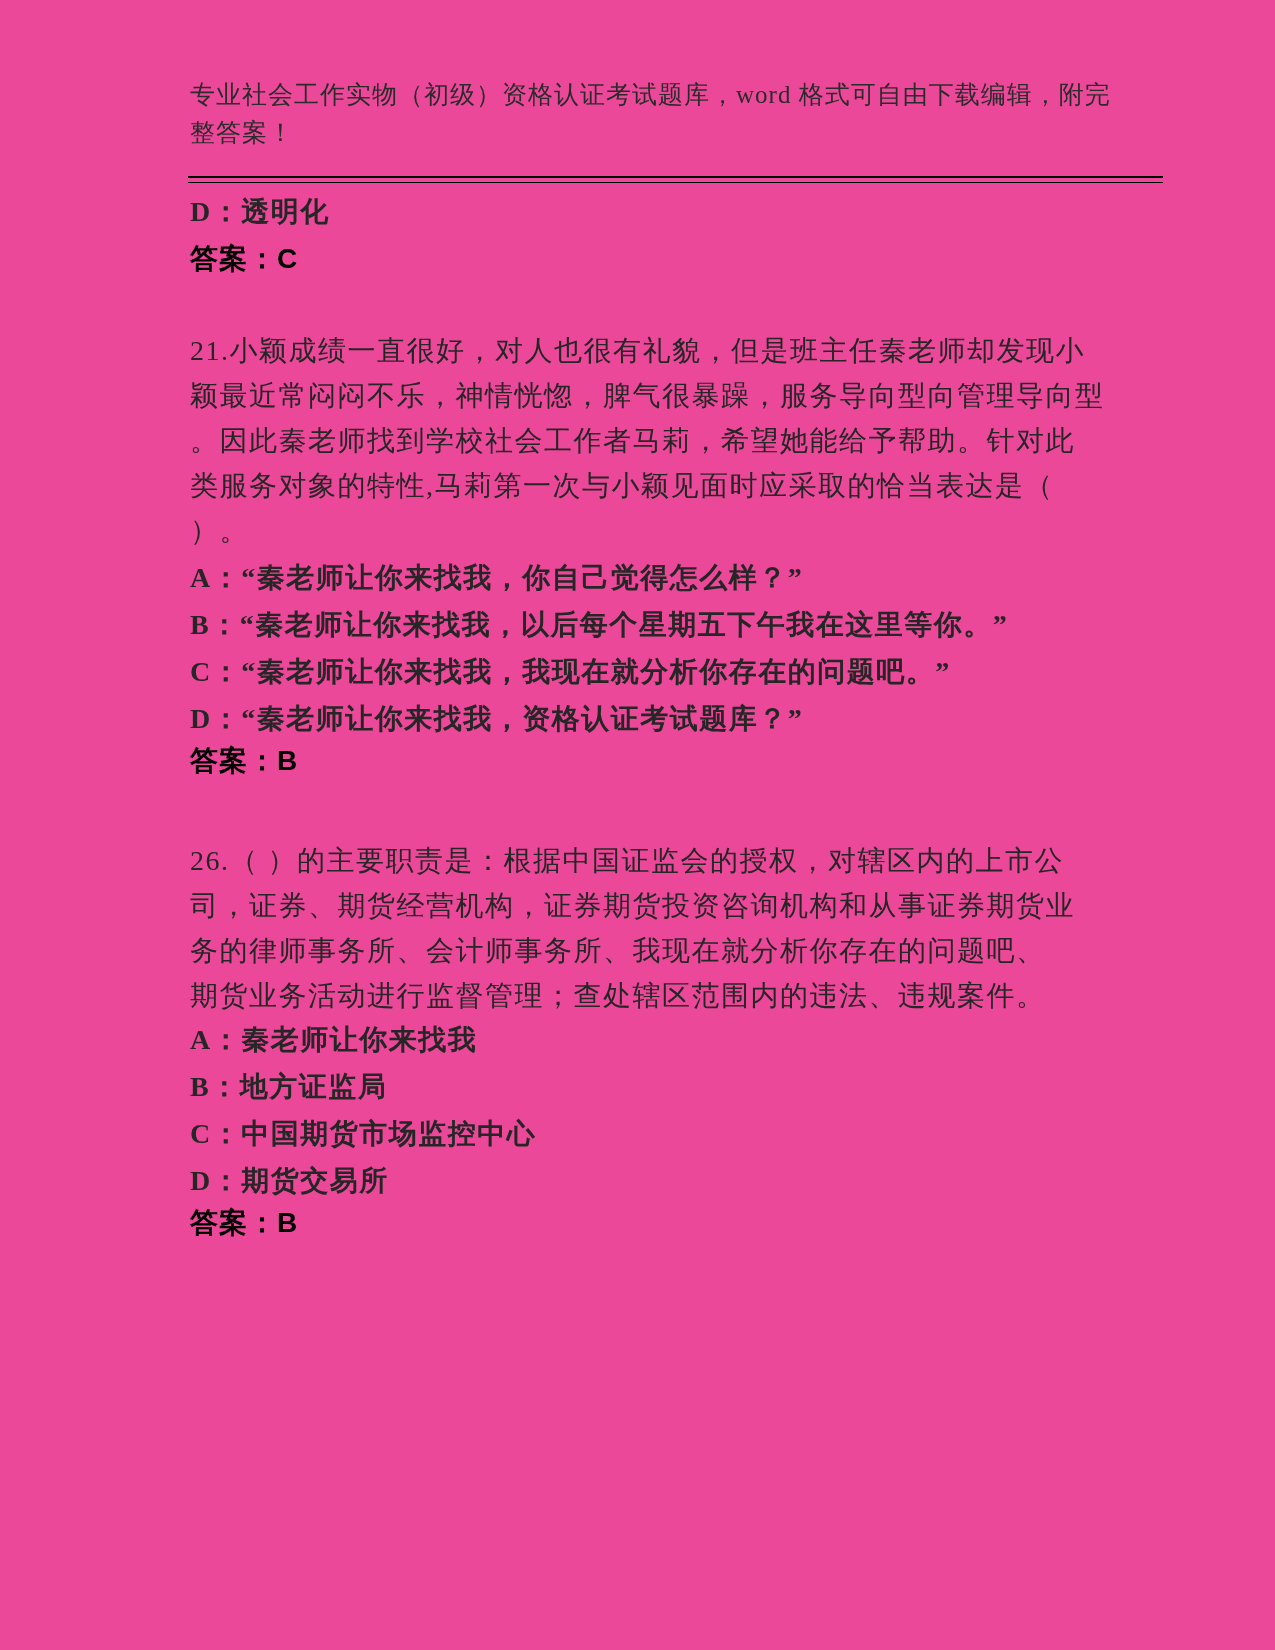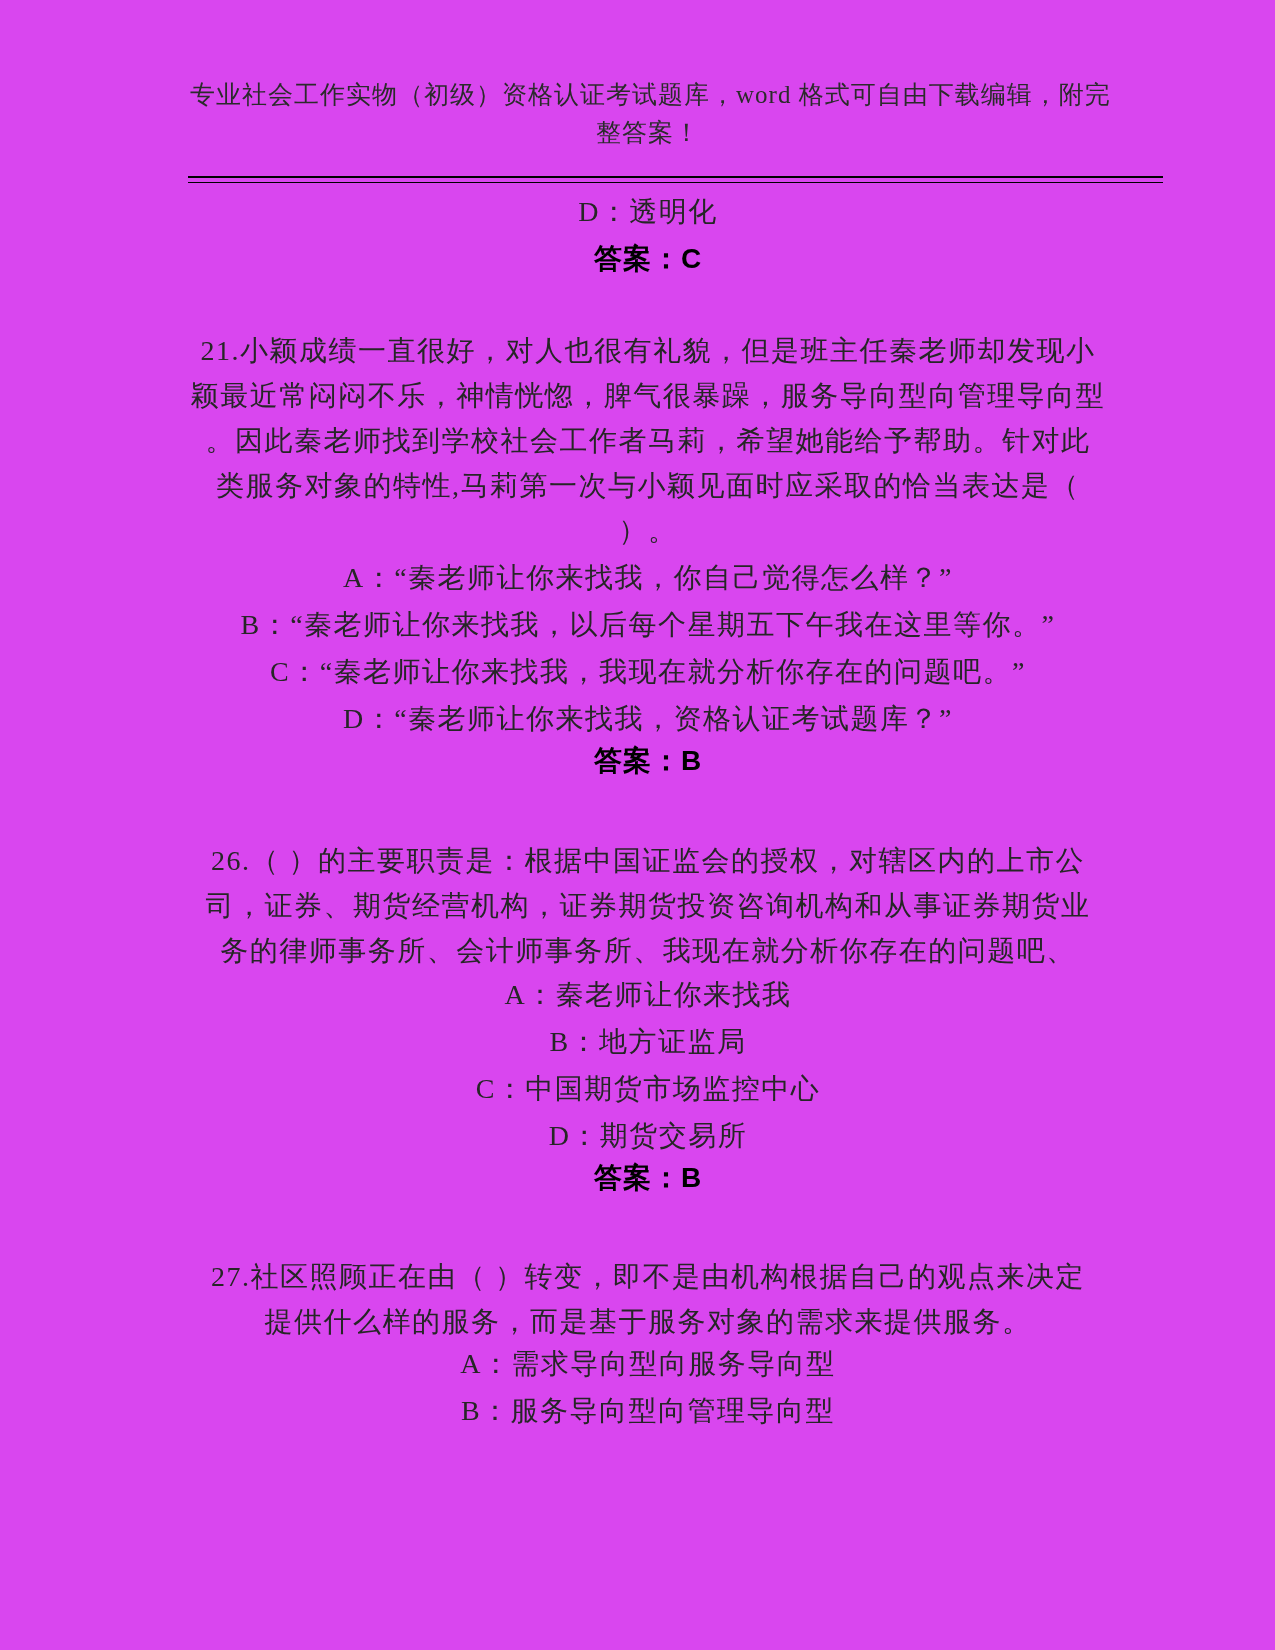--- a/index.html
+++ b/index.html
@@ -11,22 +11,21 @@
     width: 1275px;
     height: 1650px;
     position: relative;
     overflow: hidden;
     font-family: "Liberation Serif", "DejaVu Serif", serif;
     color: #212121;
   }
   .page {
     position: absolute;
     inset: 0;
-    background: #d946ef;
-    text-align: center;
+    background: #ec4899;
   }
   .content {
     position: absolute;
     left: 190px;
     top: 0;
     width: 916px;
   }
   .header-block {
     margin-top: 76px;
   }
@@ -47,20 +46,21 @@
   }
   .stem-line, .option-line {
     font-size: 28px;
     line-height: 45px;
     letter-spacing: 1.5px;
     color: #262626;
     white-space: nowrap;
   }
   .option-line {
     margin-bottom: 2px;
+    font-weight: bold;
   }
   .answer-line {
     font-size: 28px;
     line-height: 45px;
     letter-spacing: 1px;
     font-weight: 700;
     color: #000000;
     font-family: Liberation Sans, sans-serif;
     white-space: nowrap;
   }
@@ -107,35 +107,26 @@
         <div class="option-line">D：“秦老师让你来找我，资格认证考试题库？”</div>
       </div>
       <div class="answer-line ans-25"><span>答案：</span><span>B</span></div>
     </div>
 
     <div>
       <div class="stem-26">
         <div class="stem-line">26.（ ）的主要职责是：根据中国证监会的授权，对辖区内的上市公</div>
         <div class="stem-line">司，证券、期货经营机构，证券期货投资咨询机构和从事证券期货业</div>
         <div class="stem-line">务的律师事务所、会计师事务所、我现在就分析你存在的问题吧、</div>
+        <div class="stem-line">期货业务活动进行监督管理；查处辖区范围内的违法、违规案件。</div>
       </div>
       <div class="opts-26">
         <div class="option-line">A：秦老师让你来找我</div>
         <div class="option-line">B：地方证监局</div>
         <div class="option-line">C：中国期货市场监控中心</div>
         <div class="option-line">D：期货交易所</div>
       </div>
       <div class="answer-line ans-26"><span>答案：</span><span>B</span></div>
     </div>
 
-    <div>
-      <div class="stem-27">
-        <div class="stem-line">27.社区照顾正在由（ ）转变，即不是由机构根据自己的观点来决定</div>
-        <div class="stem-line">提供什么样的服务，而是基于服务对象的需求来提供服务。</div>
-      </div>
-      <div class="opts-27">
-        <div class="option-line">A：需求导向型向服务导向型</div>
-        <div class="option-line">B：服务导向型向管理导向型</div>
-      </div>
-    </div>
 
   </div>
 </div>
 
 </body></html>

